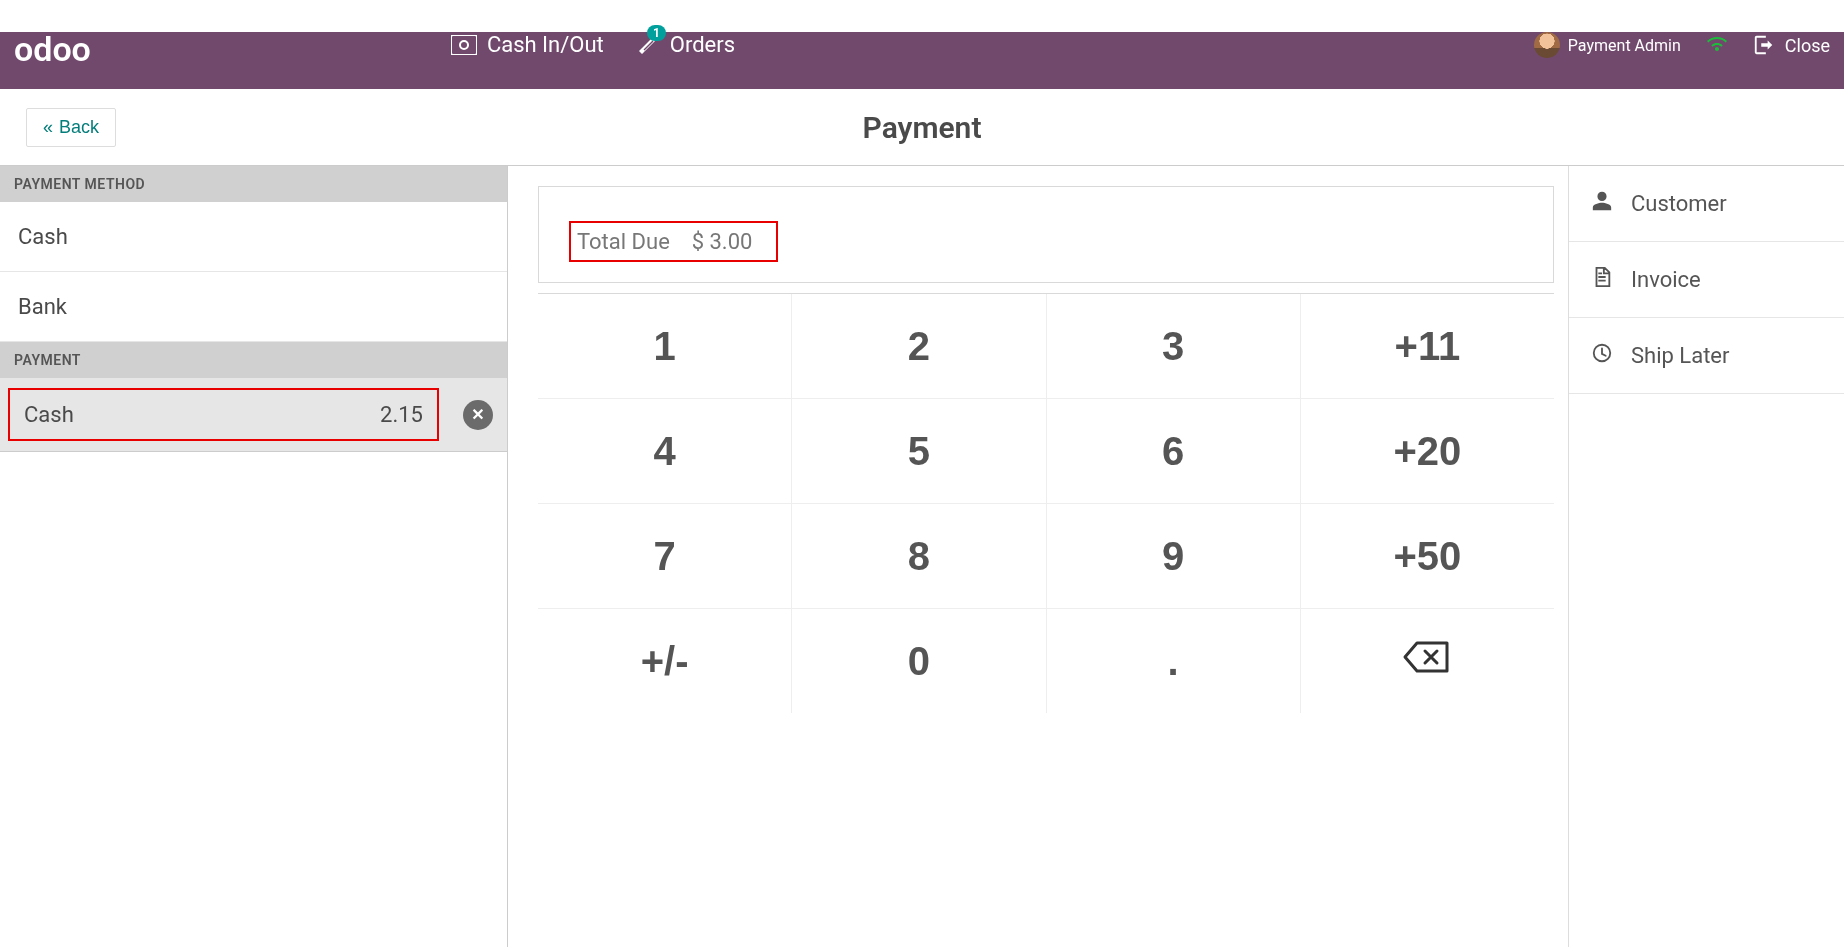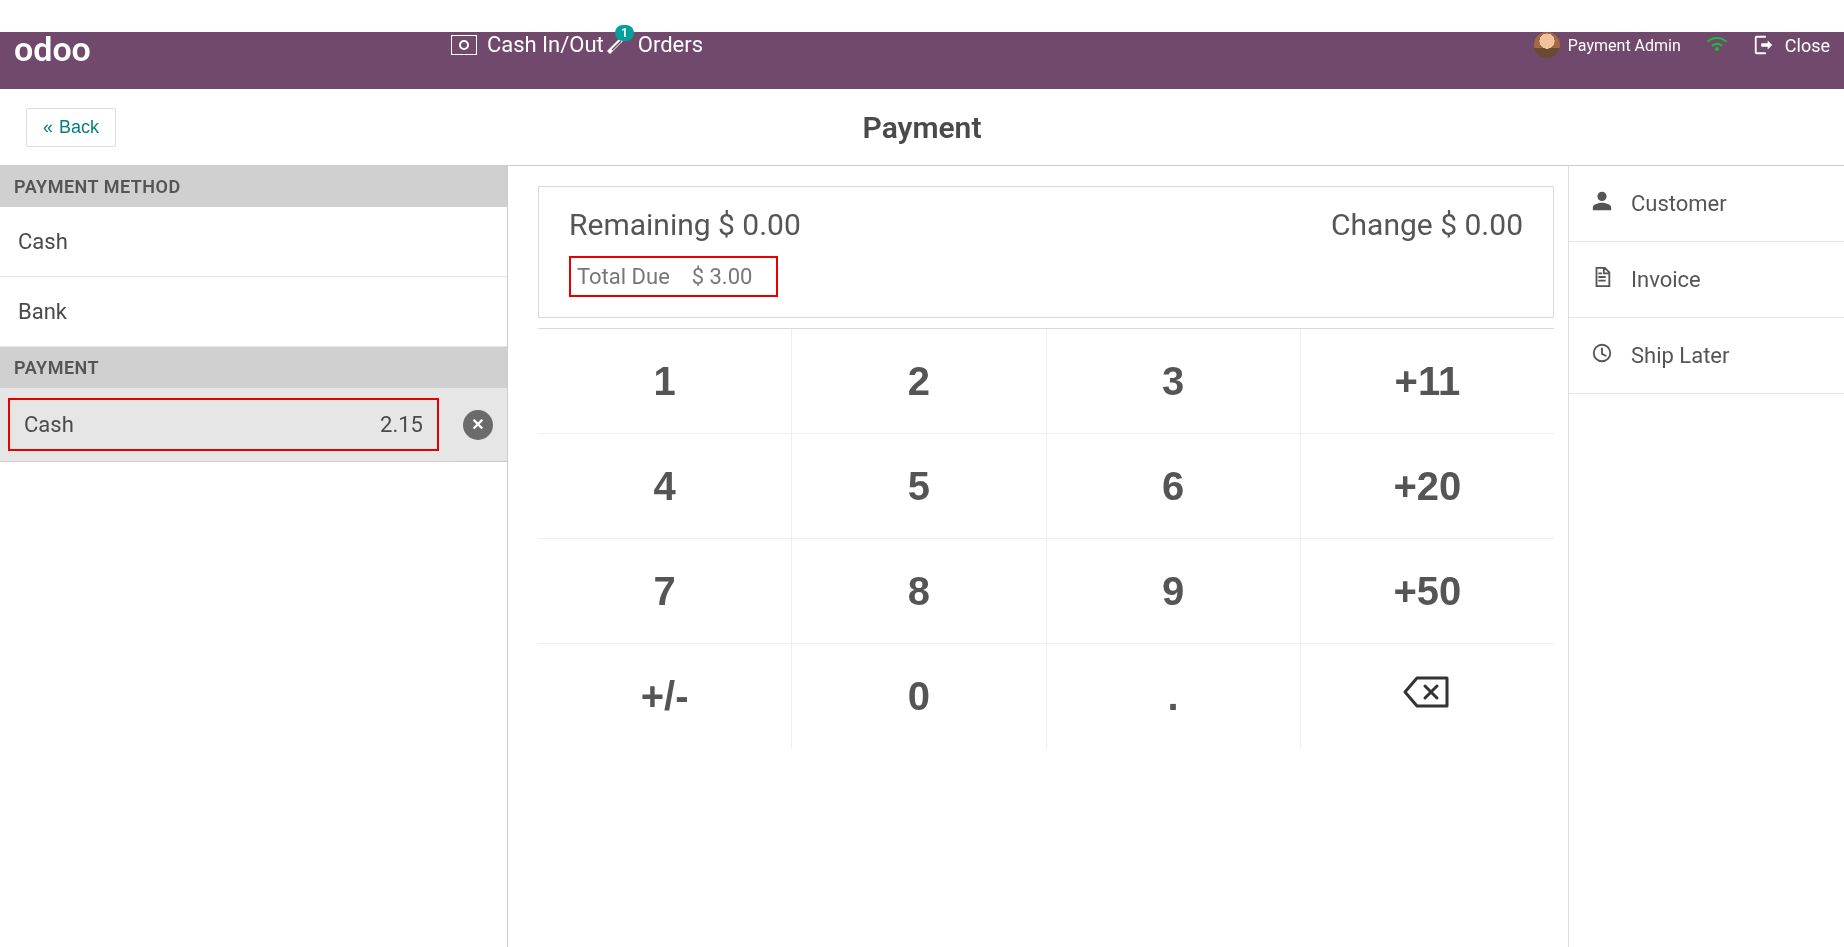--- a/index.html
+++ b/index.html
@@ -2,38 +2,38 @@
 <html><head>
 <meta charset="utf-8">
 <style>
   * { box-sizing: border-box; margin: 0; padding: 0; }
   html, body { height: 100%; font-family: -apple-system, BlinkMacSystemFont, "Segoe UI", Roboto, "Helvetica Neue", Arial, sans-serif; background:#fff; }
   .app { width:100%; height:100%; display:flex; flex-direction:column; overflow:hidden;}
   
   .topbar { background:#71496d; color:#fff; height:57px; display:flex; align-items:flex-start; padding:0 14px;margin-top:32px; }
   .brand { display:flex; align-items:center; gap:2px; margin-right:180px;}
   .brand .text { font-size:34px; font-weight:700; line-height:1; letter-spacing:0;}
-  .topbar-center { display:flex; align-items:center; }
+  .topbar-center { display:flex; align-items:center; gap:32px;}
   .topbar-item { display:flex; align-items:center; gap:10px; font-size:22px; cursor:pointer; color:#fff;}
   .top-icon { display:inline-flex; align-items:center; justify-content:center;}
   .badge-wrap { position:relative; display:inline-flex; }
   .badge { position:absolute; top:-8px; right:-6px; background:#01a09d; color:#fff; font-size:12px; font-weight:700; border-radius:10px; padding:1px 6px;}
   .topbar-right { margin-left:auto; display:flex; align-items:center; gap:24px;}
   .user-chip { display:flex; align-items:center; gap:8px; font-size:16px;}
   .avatar { width:26px; height:26px; border-radius:50%; background:#d9a06a; display:inline-block; background-image:radial-gradient(circle at 50% 35%, #f2c39a 35%, transparent 36%), linear-gradient(180deg,#a06a44 60%,#6b4a33 60%);}  
   .wifi-icon svg { fill:#1bbd3a; }
   
   .subheader { height:77px; background:#fff; border-bottom:1px solid #ccc; display:flex; align-items:center; padding:0 26px; position:relative;}
   .back-btn { border:1px solid #ddd; background:#fff; color:#037e7b; font-size:18px; padding:8px 16px; border-radius:2px; display:flex; align-items:center; gap:6px; cursor:pointer;}
   .page-title { position:absolute; left:50%; transform:translateX(-50%); font-size:30px; font-weight:600; color:#4a4a4a;}
   
   .body { flex:1; display:flex; min-height:0;}
   
   .left { width:508px; border-right:1px solid #ccc; display:flex; flex-direction:column; }
-  .section-head { background:#d0d0d0; color:#555; font-size:18px; font-weight:600; letter-spacing:.5px; padding:10px 14px;}
+  .section-head { background:#d0d0d0; color:#555; font-size:14px; font-weight:600; letter-spacing:.5px; padding:10px 14px;}
   .pay-method { font-size:22px; color:#4a4a4a; padding:22px 18px; border-bottom:1px solid #e6e6e6; cursor:pointer;}
   .summary-row-wrap { display:flex; align-items:center; padding:10px 14px 10px 8px; background:#e6e6e6; border-bottom:1px solid #ccc;}
   .summary-box { flex:1; border:2px solid #e80000; background:#e6e6e6; padding:12px 14px; display:flex; justify-content:space-between; font-size:22px; color:#4a4a4a; margin-right:24px;}
   .summary-del { width:30px; height:30px; border-radius:50%; background:#6b6b6b; color:#fff; display:flex; align-items:center; justify-content:center; cursor:pointer; font-weight:700;}
   .validate-panel { margin-top:auto; background:#017e84; color:#fff; height:200px; display:flex; flex-direction:column; align-items:center; justify-content:center; gap:12px; cursor:pointer;}
   .validate-circle { width:76px; height:76px; border-radius:50%; background:#1e1e1e; display:flex; align-items:center; justify-content:center;}
   .validate-circle svg { fill:#fff;}
   .validate-label { font-size:22px; font-weight:600;}
   
   .center { flex:1; display:flex; flex-direction:column; padding:20px 14px 0 30px; }
@@ -121,32 +121,20 @@
           <span>2.15</span>
         </div>
         <div class="summary-del">
           <span>✕</span>
         </div>
       </div>
     </div>
 
     <div class="center">
       <div class="amount-box">
-        <div class="amount-top">
-          <div>
-            <span>Remaining</span>
-            <span> </span>
-            <span>$ 0.00</span>
-          </div>
-          <div>
-            <span>Change</span>
-            <span> </span>
-            <span>$ 0.00</span>
-          </div>
-        </div>
         <div class="amount-sub">
           <span>Total Due</span>
           <span>&nbsp;&nbsp;</span>
           <span>$ 3.00</span>
         </div>
       </div>
 
       <div class="numpad">
         <button class="key">1</button>
         <button class="key">2</button>

